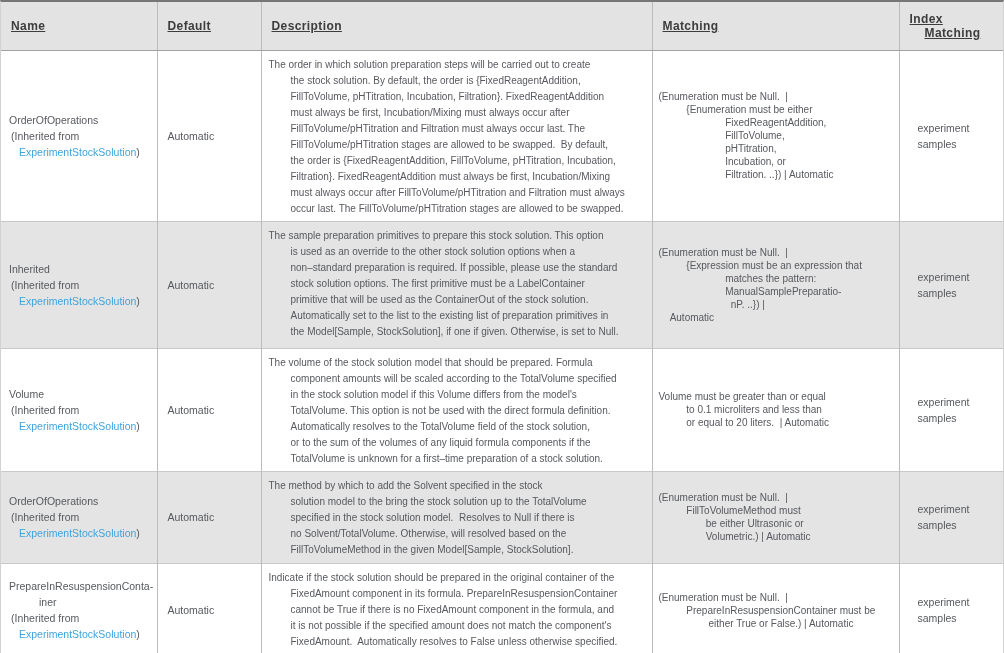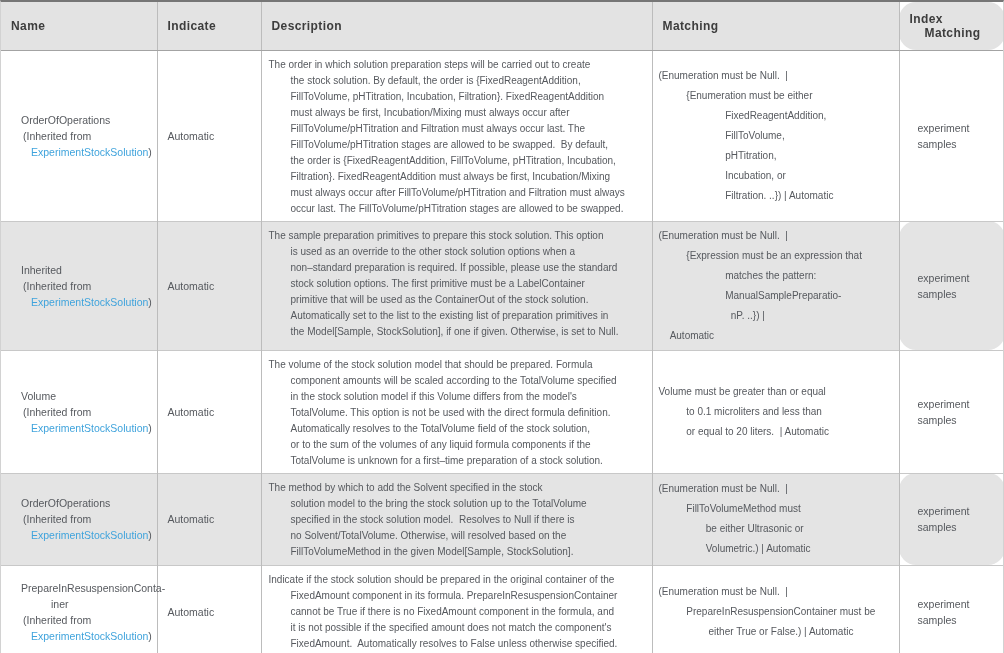--- a/index.html
+++ b/index.html
@@ -33,22 +33,23 @@
     color: #3d3d3d;
     font-size: 12px;
     font-weight: bold;
     letter-spacing: 0.4px;
     text-align: left;
     vertical-align: middle;
     height: 48px;
     padding: 6px 6px 6px 10px;
     border-right: 1px solid #bcbcbc;
     border-bottom: 1px solid #a3a3a3;
-  }
-  th:last-child, td:last-child { border-right: none; border-radius: 17px; }
+    text-decoration: underline;
+  }
+  th:last-child, td:last-child { border-right: none; }
 
   td {
     border-right: 1px solid #bcbcbc;
     border-top: 1px solid #c8c8c8;
     vertical-align: middle;
     font-size: 10.5px;
     line-height: 16px;
     padding: 4px 4px 4px 8px;
   }
   tr.alt td { background: #e4e4e4; }
@@ -65,24 +66,24 @@
   .hang15 { padding-left: 15px; text-indent: -15px; white-space: pre-wrap; }
 
   td.cell-desc {
     vertical-align: top;
     padding: 6px 4px 4px 7px;
     font-size: 10px;
     line-height: 16px;
   }
   td.cell-pattern {
     font-size: 10px;
-    line-height: 20px;
+    line-height: 13px;
     padding-left: 6px;
   }
-  td.cell-name { padding-left: 20px; line-height: 16px; }
+  td.cell-name { padding-left: 8px; line-height: 16px; }
   td.cell-default { padding-left: 10px; }
   td.cell-index { padding-left: 18px; }
 
   .inh-line1 { padding-left: 2px; }
   .inh-line2 { padding-left: 10px; }
   a.link {
     color: #3fa3dc;
     text-decoration: none;
     cursor: pointer;
   }
@@ -95,21 +96,21 @@
     <colgroup>
       <col class="c-name">
         <col class="c-def">
         <col class="c-desc">
         <col class="c-pat">
         <col class="c-index">
     </colgroup>
     <thead>
       <tr>
         <th><span class="prewrap">Name</span></th>
-        <th><span class="prewrap">Indicate</span></th>
+        <th><span class="prewrap">Default</span></th>
         <th><span class="prewrap">Description</span></th>
         <th><span class="prewrap">Matching</span></th>
         <th>
             <div class="hang15">Index
 Matching</div>
           </th>
       </tr>
     </thead>
     <tbody>
 

